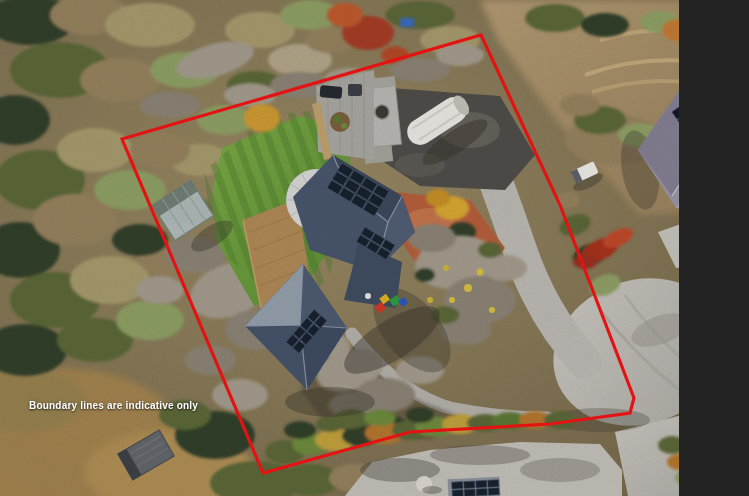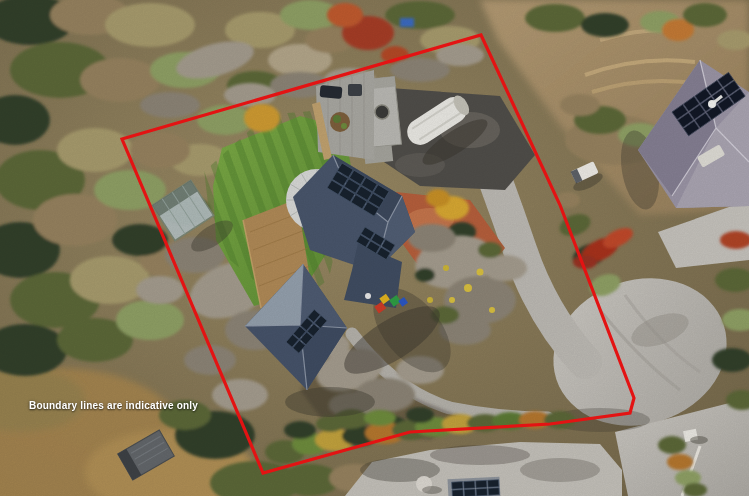--- a/index.html
+++ b/index.html
@@ -1,16 +1,16 @@
 <!DOCTYPE html>
 <html><head>
 <meta charset="utf-8">
 <style>
   html,body{margin:0;padding:0;background:#222;}
-  .stage{position:relative;width:749px;height:496px;overflow:hidden;background:#7c6f50;
+  .stage{position:relative;width:679px;height:496px;overflow:hidden;background:#7c6f50;
          font-family:"Liberation Sans", sans-serif;}
   .stage svg{position:absolute;left:0;top:0;display:block;}
   .disclaimer{
     position:absolute;left:29px;top:400px;
     color:#fff;font-size:10px;font-weight:700;letter-spacing:.2px;
     text-shadow:0 1px 2px rgba(0,0,0,.65), 0 0 4px rgba(0,0,0,.35);
     user-select:none;white-space:nowrap;
   }
   .vg1{fill:#33412a}.vg2{fill:#5c6838}.vg3{fill:#8fa065}.vg4{fill:#a79b6d}
   .vg5{fill:#96825f}.vg6{fill:#b3a68a}

